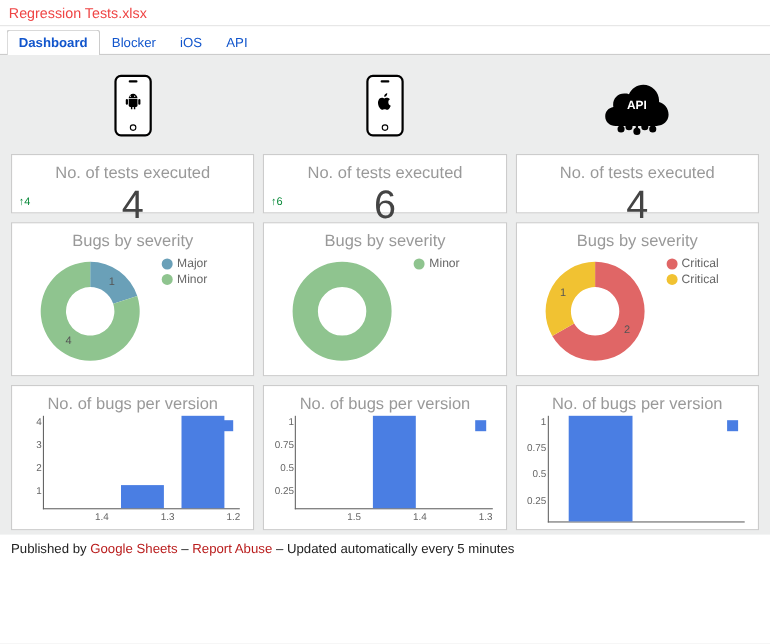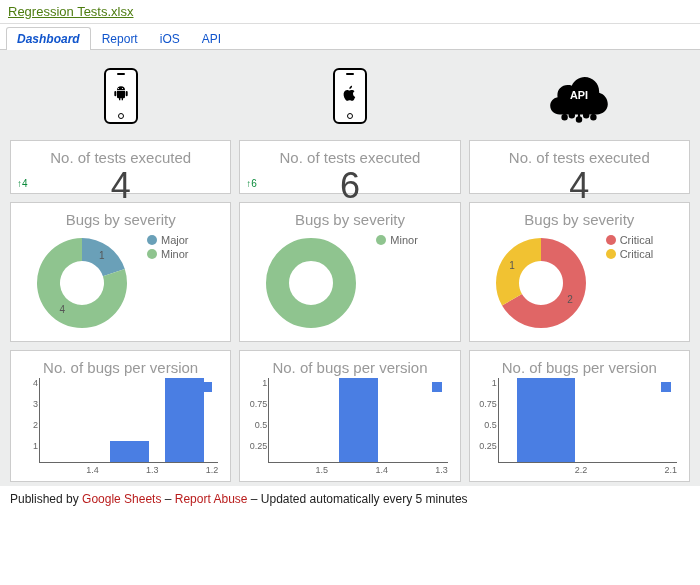--- a/index.html
+++ b/index.html
@@ -7,23 +7,22 @@
     font-family: Arial, Helvetica, sans-serif;
     font-size: 13px;
     background: #fff;
     width: 700px;
     height: 585px;
     overflow: hidden;
   }
   .title-bar {
     padding: 4px 8px;
     font-size: 13px;
-    color: #4d7c0f;
+    color: #ef4444;
     border-bottom: 1px solid #ddd;
-    text-decoration: underline;
   }
   .tabs {
     display: flex;
     padding: 2px 6px 0 6px;
     border-bottom: 1px solid #ccc;
     background: #fff;
   }
   .tab {
     padding: 4px 10px;
     font-size: 12px;
@@ -33,21 +32,20 @@
     border-bottom: none;
     border-radius: 3px 3px 0 0;
     position: relative;
     top: 1px;
   }
   .tab.active {
     color: #1155cc;
     font-weight: bold;
     border-color: #ccc;
     background: #fff;
-    font-style: italic;
   }
   .dashboard {
     background: #eceded;
     padding: 10px 10px 4px 10px;
     display: flex;
     flex-direction: column;
     gap: 8px;
   }
   .row { display: flex; gap: 8px; }
   .cell {
@@ -141,21 +139,21 @@
   }
   .footer a { color:#b91c1c; text-decoration:none; cursor:pointer;margin-top:28px; }
 </style>
 </head>
 <body>
 
 <div class="title-bar">Regression Tests.xlsx</div>
 
 <div class="tabs">
   <div class="tab active">Dashboard</div>
-  <div class="tab">Report</div>
+  <div class="tab">Blocker</div>
   <div class="tab">iOS</div>
   <div class="tab">API</div>
 </div>
 
 <div class="dashboard">
 
   <div class="row icon-row">
     <div class="cell">
       <div class="phone">
         <span class="speaker"></span>
@@ -360,24 +358,20 @@
             </div>
             <div class="bars">
               <div class="bar-col">
                 <div class="bar" style="height:100%"></div>
               </div>
               <div class="bar-col">
                 <div class="bar" style="height:0%"></div>
               </div>
             </div>
           </div>
-          <div class="x-ticks">
-            <span>2.2</span>
-            <span>2.1</span>
-          </div>
         </div>
       </div>
   </div>
 
 </div>
 
 <div class="footer">
   <span>Published by </span><a>Google Sheets</a><span> – </span><a>Report Abuse</a><span> – </span><span>Updated automatically every 5 minutes</span>
 </div>
 

